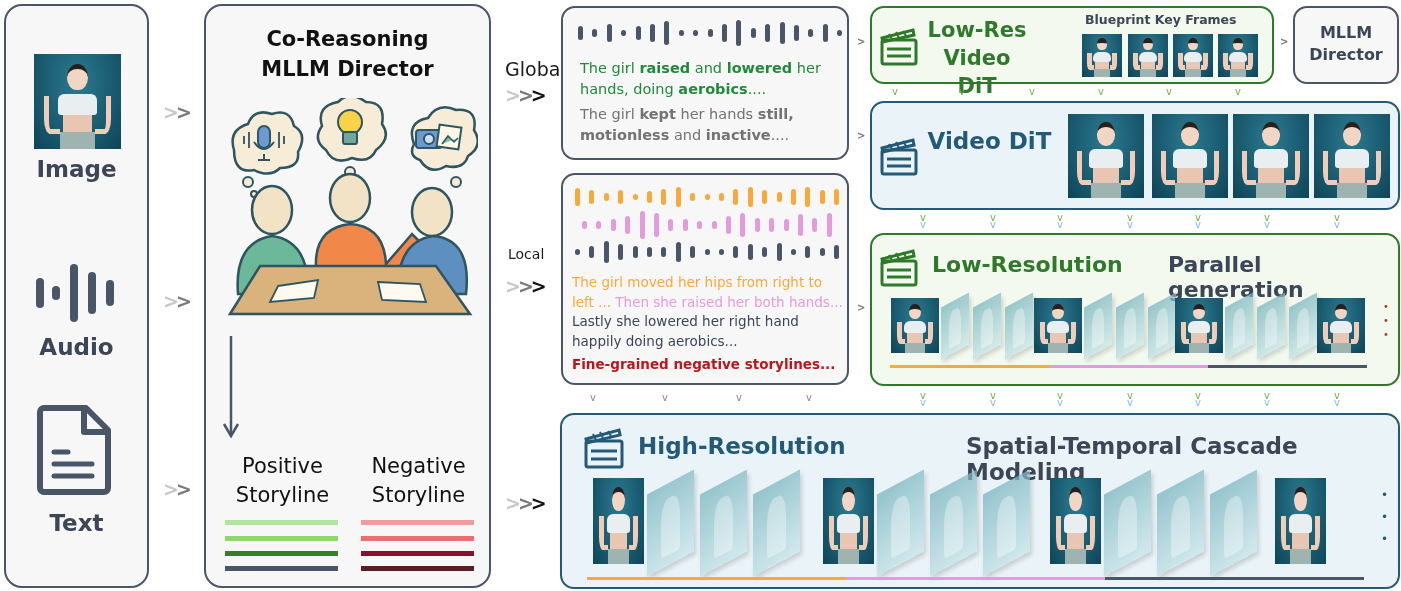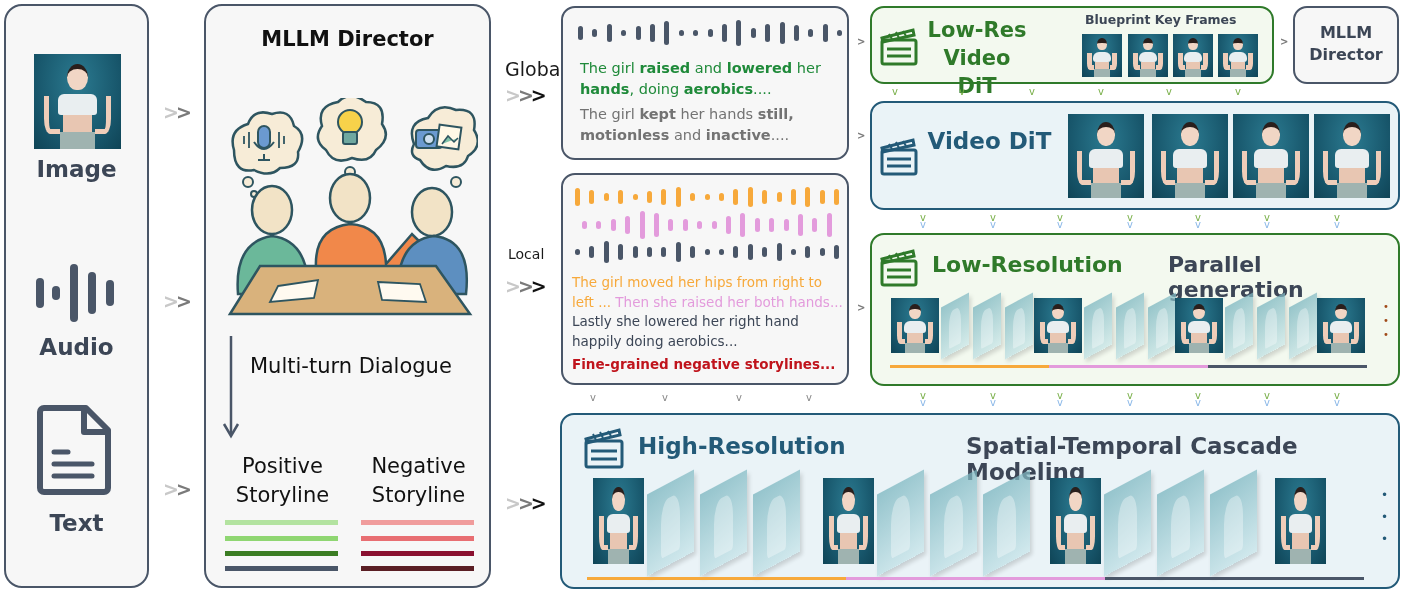--- a/index.html
+++ b/index.html
@@ -64,20 +64,21 @@
   <line x1="18" y1="72" x2="56" y2="72" stroke="#4a5668" stroke-width="5" stroke-linecap="round"></line>
 </svg>
 <div class="abs modal-label" style="top:510px;">Text</div>
 
 <div class="chev" style="left:163px;top:101px;"><span class="c1">&gt;</span><span class="c2">&gt;</span></div>
 <div class="chev" style="left:163px;top:290px;"><span class="c1">&gt;</span><span class="c2">&gt;</span></div>
 <div class="chev" style="left:163px;top:478px;"><span class="c1">&gt;</span><span class="c2">&gt;</span></div>
 
 <div class="panel director"></div>
 <div class="abs title" style="left:204px;top:24px;width:287px;">
+  <div>Co-Reasoning</div>
   <div>MLLM Director</div>
 </div>
 
 <svg class="abs" style="left:222px;top:98px;" width="256" height="222">
 
   <g>
     <path d="M12 52 q-6 -20 14 -26 q6 -16 24 -10 q18 -6 22 12 q14 8 4 26 q2 16 -18 16 q-10 10 -26 2 q-20 4 -20 -20 Z" fill="#f7ecd7" stroke="#2e5560" stroke-width="2.5"></path>
     <rect x="36" y="28" width="12" height="22" rx="6" fill="#6b9ad0" stroke="#2e5560" stroke-width="2"></rect>
     <path d="M32 44 q10 14 20 0" fill="none" stroke="#2e5560" stroke-width="2"></path>
     <line x1="42" y1="56" x2="42" y2="62" stroke="#2e5560" stroke-width="2"></line>
@@ -122,42 +123,41 @@
   <path d="M8 216 L38 168 H214 L248 216 Z" fill="#d9b27c" stroke="#2e5560" stroke-width="2.5"></path>
   <path d="M56 188 l40 -6 l-4 18 l-44 4 Z" fill="#fffaf0" stroke="#2e5560" stroke-width="1.8"></path>
   <path d="M156 184 l42 2 l6 18 l-44 -2 Z" fill="#fffaf0" stroke="#2e5560" stroke-width="1.8"></path>
 </svg>
 
 <svg class="abs" style="left:222px;top:334px;" width="18" height="106">
   <line x1="9" y1="2" x2="9" y2="100" stroke="#4a5668" stroke-width="2.5"></line>
   <path d="M2 90 L9 102 L16 90" fill="none" stroke="#4a5668" stroke-width="2.5"></path>
 </svg>
 <div class="abs" style="left:250px;top:352px;font-size:21px;line-height:29px;color:#111;">
-  <div>Multi-turn Dialogue</div>
 </div>
 <div class="abs" style="left:225px;top:452px;width:115px;text-align:center;font-size:21px;line-height:29px;color:#111;">
   <div>Positive</div>
   <div>Storyline</div>
 </div>
 <div class="abs" style="left:361px;top:452px;width:115px;text-align:center;font-size:21px;line-height:29px;color:#111;">
   <div>Negative</div>
   <div>Storyline</div>
 </div>
 <div id="pos-lines"></div>
 <div id="neg-lines"></div>
 
 <div class="abs" style="left:505px;top:58px;font-size:19px;">Global</div>
 <div class="chev" style="left:505px;top:84px;"><span class="c1">&gt;</span><span class="c2">&gt;</span><span class="c3">&gt;</span></div>
 <div class="abs" style="left:508px;top:246px;font-size:14px;">Local</div>
 <div class="chev" style="left:505px;top:275px;"><span class="c1">&gt;</span><span class="c2">&gt;</span><span class="c3">&gt;</span></div>
 <div class="chev" style="left:505px;top:492px;"><span class="c1">&gt;</span><span class="c2">&gt;</span><span class="c3">&gt;</span></div>
 
 <div class="panel global-box"></div>
 <div id="global-wave"></div>
-<div class="abs txt" id="global-pos" style="left: 580px; top: 58px; width: 260px; color: rgb(31, 138, 58);"><span>The girl </span><span style="font-weight: bold;">raised</span><span> and </span><span style="font-weight: bold;">lowered</span><span> her </span><span style="font-weight: bold;">hands</span><span>, doing </span><span style="font-weight: bold;">aerobics</span><span>....</span></div>
+<div class="abs txt" id="global-pos" style="left: 580px; top: 58px; width: 260px; color: rgb(31, 138, 58);"><span>The girl </span><span style="font-weight: bold;">raised</span><span> and </span><span style="font-weight: bold;">lowered</span><span> her </span><span style="font-weight: normal;">hands</span><span>, doing </span><span style="font-weight: bold;">aerobics</span><span>....</span></div>
 <div class="abs txt" id="global-neg" style="left: 580px; top: 104px; width: 260px; color: #737373;"><span>The girl </span><span style="font-weight: bold;">kept</span><span> her hands </span><span style="font-weight: bold;">still,</span><span> </span><span style="font-weight: bold;">motionless</span><span> and </span><span style="font-weight: bold;">inactive</span><span>....</span></div>
 
 <div class="panel local-box"></div>
 <div id="local-wave"></div>
 <div class="abs" style="left:572px;top:273px;width:272px;font-size:13.5px;line-height:19.5px;">
   <span id="seg1" style="color: rgb(247, 169, 59);">The girl moved her hips from right to left ... </span><span id="seg2" style="color: rgb(227, 155, 220);">Then she raised her both hands... </span><span id="seg3" style="color: rgb(60, 70, 86);">Lastly she lowered her right hand happily doing aerobics...</span>
 </div>
 <div class="abs" id="local-neg" style="left: 572px; top: 356px; font-size: 13.5px; font-weight: bold; color: rgb(192, 20, 28);">Fine-grained negative storylines...</div>
 
 <div class="chev" style="left:857px;top:36px;font-size:10px;color:#999;"><span class="c2">&gt;</span></div>

